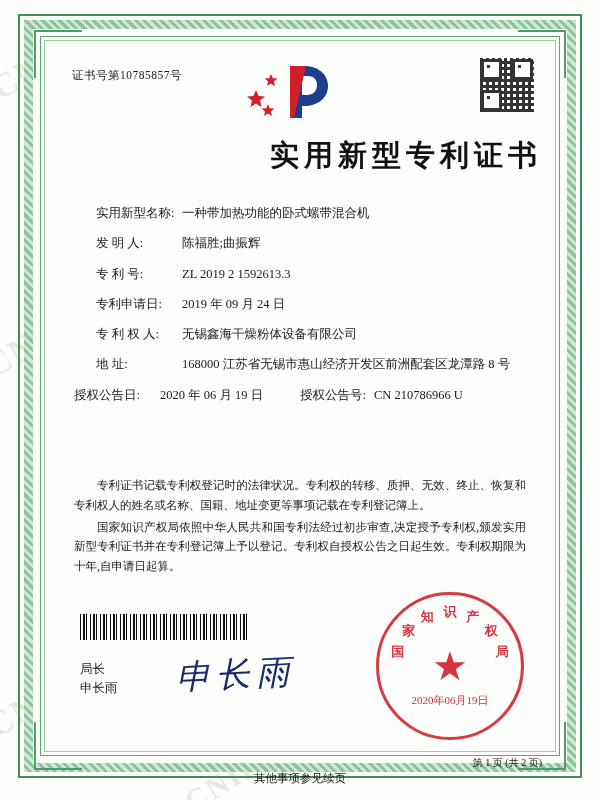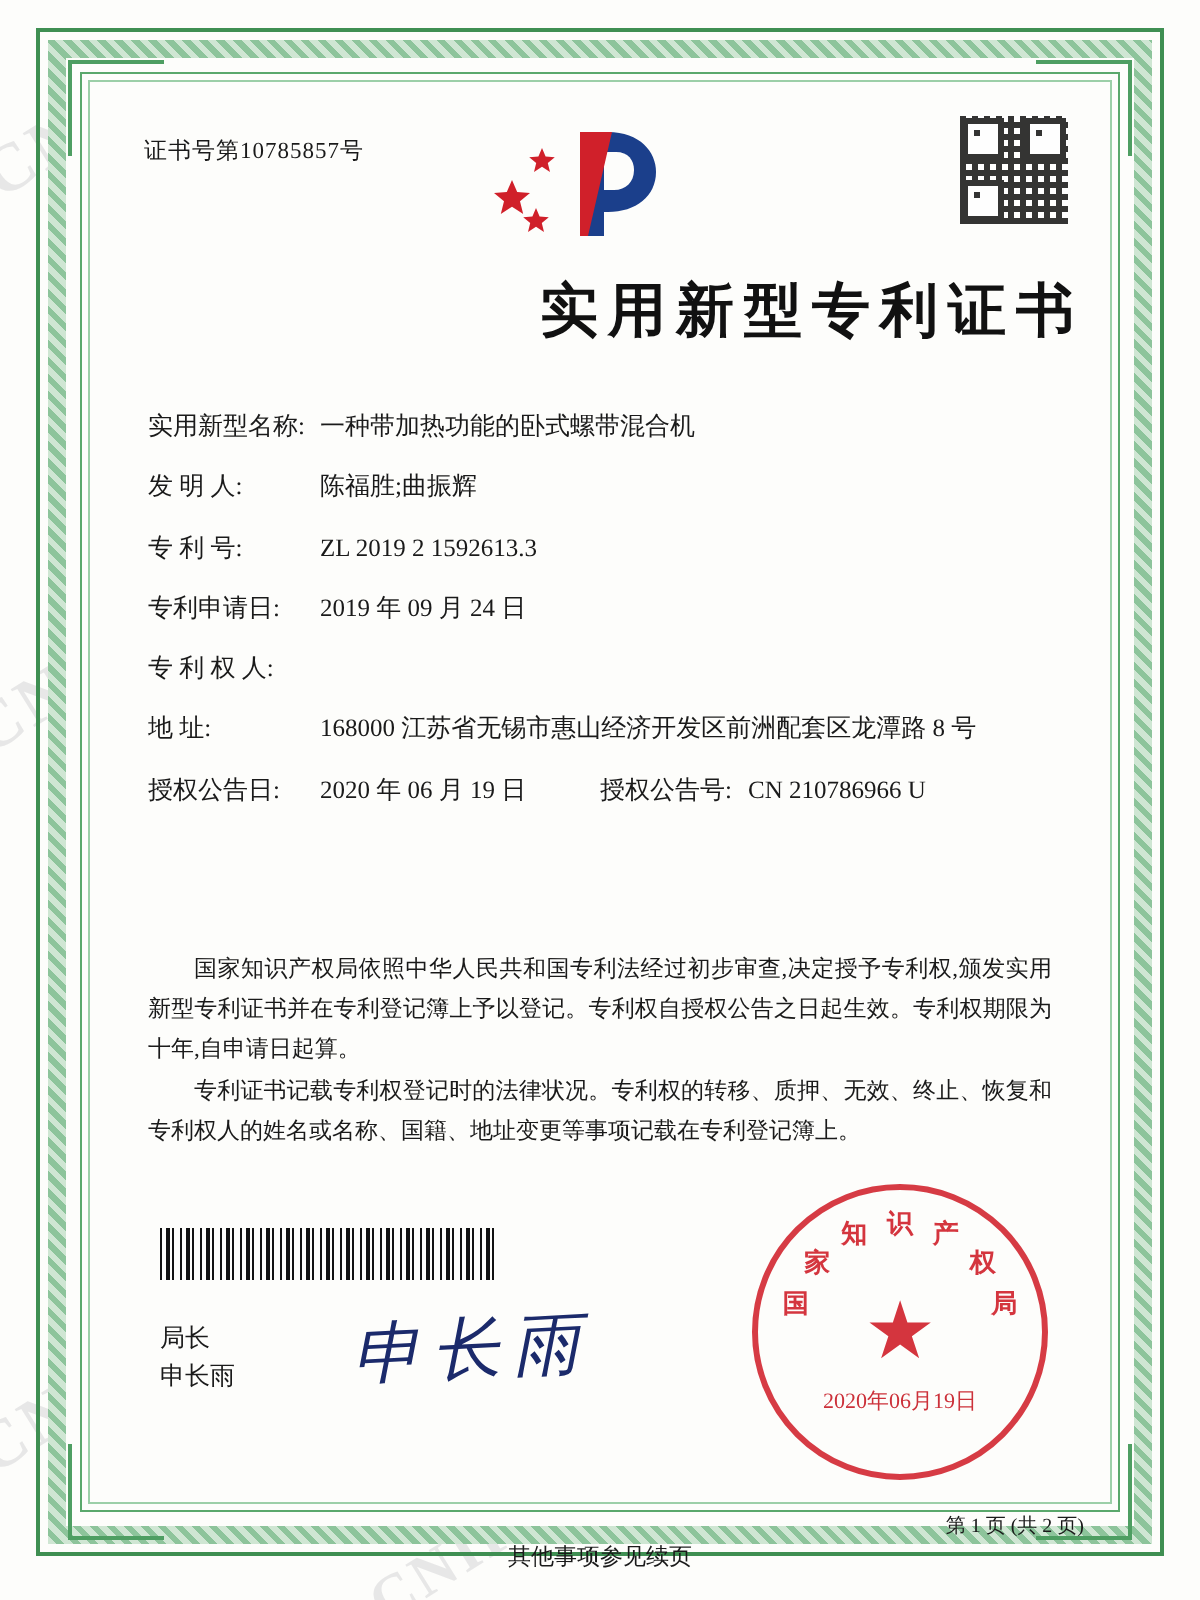--- a/index.html
+++ b/index.html
@@ -160,20 +160,21 @@
     top: 152px;
     width: 452px;
     font-family: "Liberation Serif", "DejaVu Serif", serif;
     font-size: 12.5px;
     line-height: 1.5;
   }
   .field {
     display: flex;
     margin-bottom: 11.5px;
     align-items: flex-start;
+    margin-left: 22px;
   }
   .field .lab {
     width: 86px;
     flex: 0 0 86px;
     letter-spacing: 0;
     white-space: nowrap;
   }
   .field .val {
     flex: 1;
   }
@@ -377,20 +378,21 @@
         <div class="val">ZL 2019 2 1592613.3</div>
       </div>
 
       <div class="field">
         <div class="lab">专利申请日:</div>
         <div class="val">2019 年 09 月 24 日</div>
       </div>
 
       <div class="field">
         <div class="lab">专 利 权 人:</div>
+        <div class="val">无锡鑫海干燥粉体设备有限公司</div>
       </div>
 
       <div class="field">
         <div class="lab">地      址:</div>
         <div class="val">168000 江苏省无锡市惠山经济开发区前洲配套区龙潭路 8 号</div>
       </div>
 
       <div class="row-split">
         <div class="half">
           <div class="lab">授权公告日:</div>
@@ -398,22 +400,22 @@
         </div>
         <div class="half r">
           <div class="lab">授权公告号:</div>
           <div class="val">CN 210786966 U</div>
         </div>
       </div>
 
     </div>
 
     <div class="paras">
+      <p>专利证书记载专利权登记时的法律状况。专利权的转移、质押、无效、终止、恢复和专利权人的姓名或名称、国籍、地址变更等事项记载在专利登记簿上。</p>
       <p>国家知识产权局依照中华人民共和国专利法经过初步审查,决定授予专利权,颁发实用新型专利证书并在专利登记簿上予以登记。专利权自授权公告之日起生效。专利权期限为十年,自申请日起算。</p>
-      <p>专利证书记载专利权登记时的法律状况。专利权的转移、质押、无效、终止、恢复和专利权人的姓名或名称、国籍、地址变更等事项记载在专利登记簿上。</p>
     </div>
 
     <div class="barcode"></div>
 
     <div class="seal">
       <div class="seal-ring"></div>
       <div class="seal-text">
         <span style="transform: translate(-50%,-50%) rotate(-75deg) translateY(-54px) rotate(75deg);">国</span>
         <span style="transform: translate(-50%,-50%) rotate(-50deg) translateY(-54px) rotate(50deg);">家</span>
         <span style="transform: translate(-50%,-50%) rotate(-25deg) translateY(-54px) rotate(25deg);">知</span>

